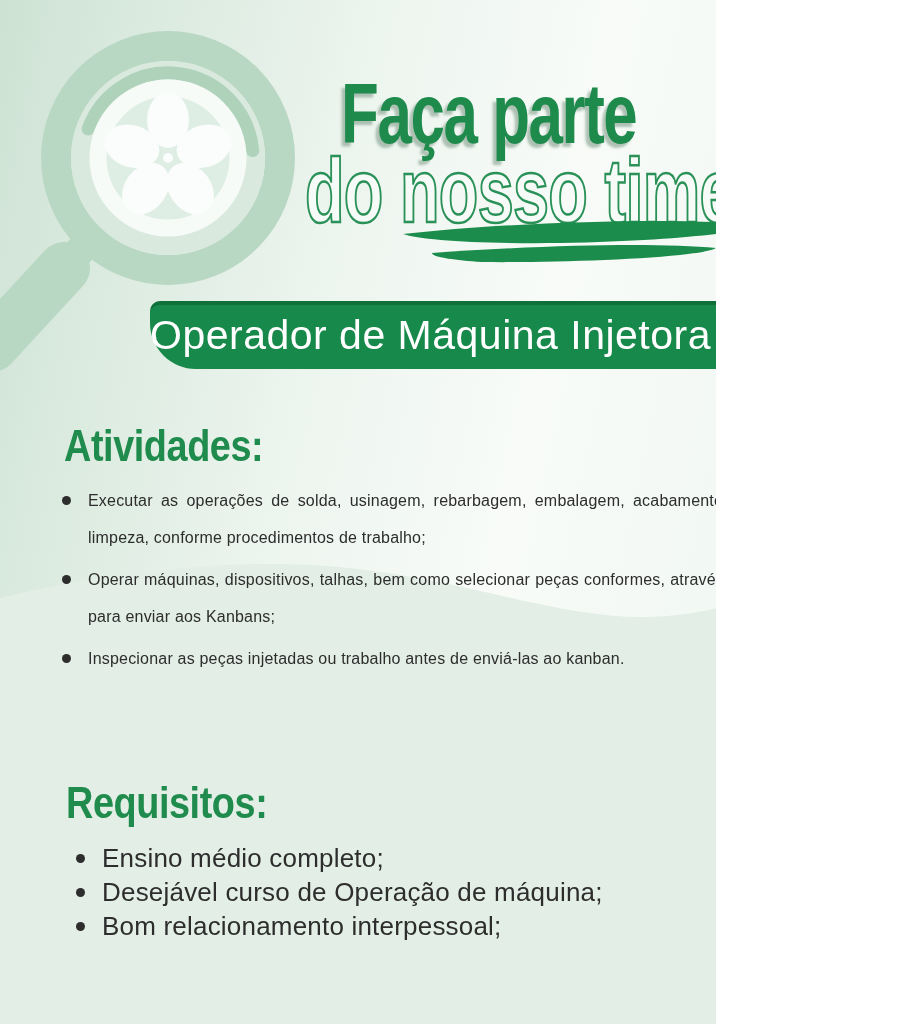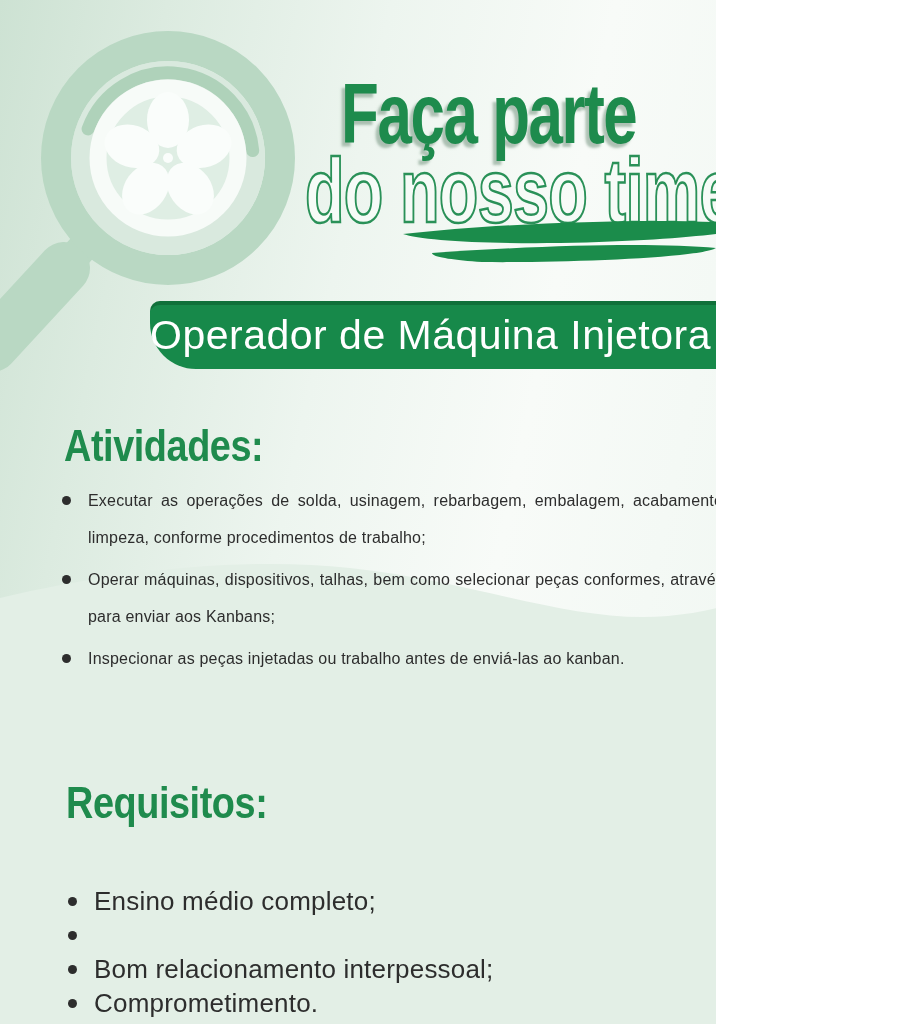--- a/index.html
+++ b/index.html
@@ -44,21 +44,21 @@
   .h-requirements{left:66px;top:781px;}
 
   
   ul{list-style:none;margin:0;padding:0;}
   .act-list{position:absolute;left:62px;top:482px;width:786px;}
   .act-list li{display:flex;margin-bottom:5px;}
   .act-list .txt{
     flex:1;font-size:16px;line-height:37px;color:#2d2d2d;
     text-align:justify;letter-spacing:0.2px;
   }
-  .req-list{position:absolute;left:68px;top:841px;width:680px;margin-top:43px;}
+  .req-list{position:absolute;left:76px;top:841px;width:680px;}
   .req-list li{display:flex;height:34px;align-items:center;}
   .req-list .txt{font-size:26px;color:#2d2d2d;letter-spacing:0.2px;}
 
   .dot{
     width:9px;height:9px;border-radius:50%;background:#2d2d2d;
     flex:0 0 9px;margin-right:17px;margin-top:14px;
   }
   .req-list .dot{margin-top:0;}
 </style>
 </head>
@@ -121,24 +121,21 @@
   </ul>
 
   <div class="sec-heading h-requirements">Requisitos:</div>
   <ul class="req-list">
     <li>
       <span class="dot"></span>
       <span class="txt">Ensino médio completo;</span>
     </li>
     <li>
       <span class="dot"></span>
+      <span class="txt">Desejável curso de Operação de máquina;</span>
     </li>
     <li>
       <span class="dot"></span>
       <span class="txt">Bom relacionamento interpessoal;</span>
-    </li>
-    <li>
-      <span class="dot"></span>
-      <span class="txt">Comprometimento.</span>
     </li>
   </ul>
 
 </div>
 
 </body></html>

